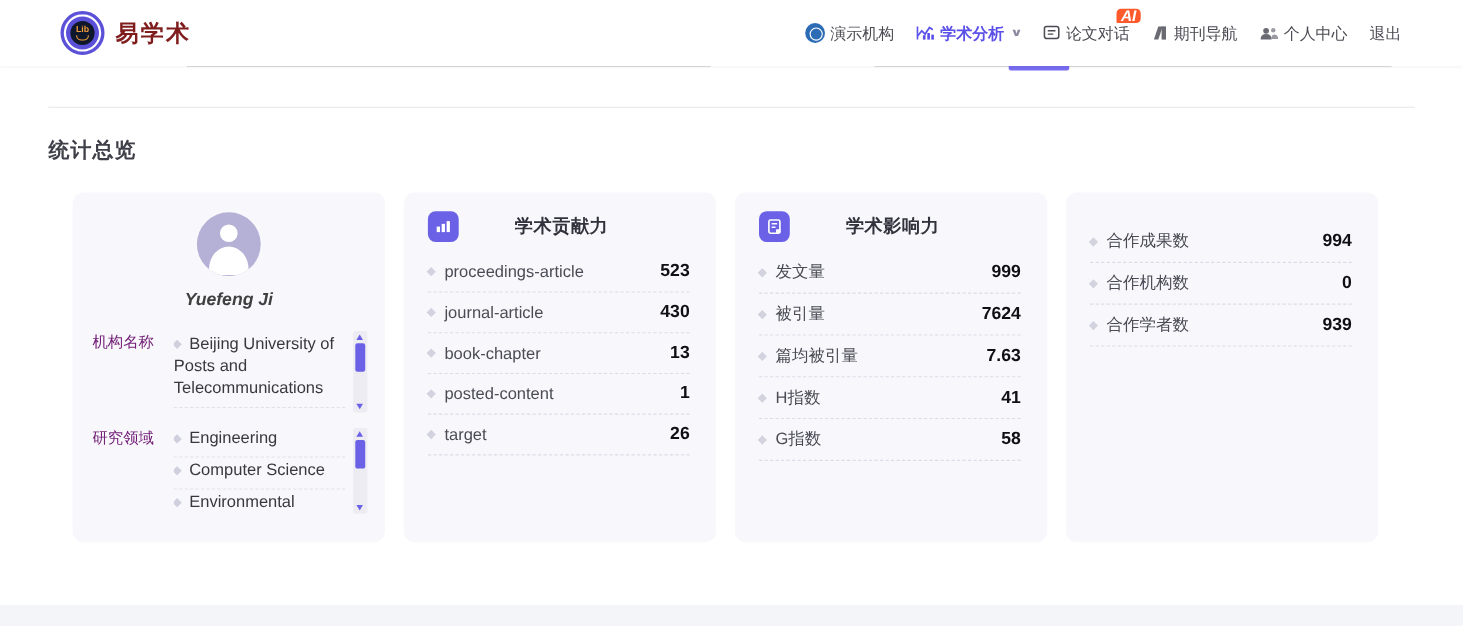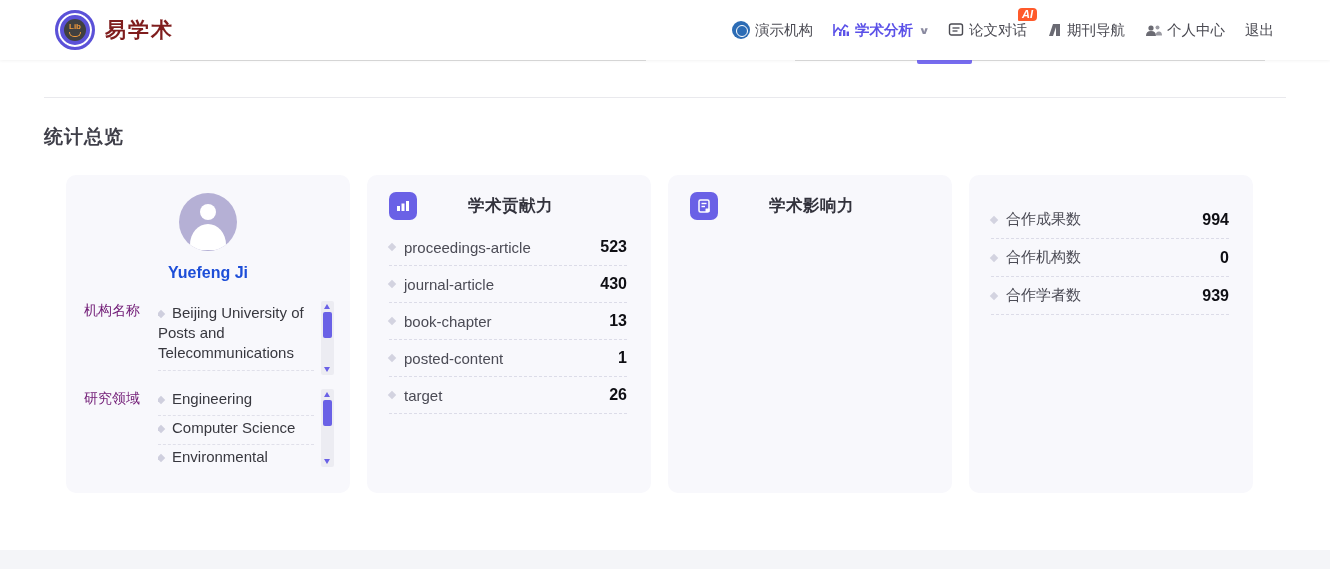--- a/index.html
+++ b/index.html
@@ -7,37 +7,37 @@
   body { font-family:"Liberation Sans","DejaVu Sans",sans-serif; background:#fff; position:relative; }
 
   
   .header { height:60px; display:flex; align-items:center; justify-content:space-between;
             padding:0 56px 0 55px; background:#fff; position:relative; z-index:5;
             box-shadow:0 1px 3px rgba(0,0,0,0.05); }
   .brand { display:flex; align-items:center; gap:10px; }
   .logo { width:40px; height:40px; border-radius:50%; border:3px solid #5b51d8;
           background:#fff; position:relative; display:flex; align-items:center; justify-content:center;
           box-shadow:inset 0 0 0 2px #fff, inset 0 0 0 9px #5b51d8; }
-  .logo-inner { width:22px; height:22px; border-radius:50%; background:#404040;
+  .logo-inner { width:22px; height:22px; border-radius:50%; background:#0f172a;
                 display:flex; flex-direction:column; align-items:center; justify-content:center; }
   .logo-lib { color:#f09a3c; font-size:8px; font-weight:bold; line-height:8px; }
   .logo-book { width:12px; height:5px; border:1px solid #f09a3c; border-top:none;
                border-radius:0 0 6px 6px; margin-top:1px; }
   .brand-name { color:#7f1d1d; font-size:21px; font-weight:bold; letter-spacing:2px; }
 
   .nav { display:flex; align-items:center; gap:20px; font-size:14.5px; color:#4a4a52; }
   .nav-item { display:flex; align-items:center; gap:5px; cursor:pointer; position:relative; }
   .nav-item .txt { white-space:nowrap; }
   .nav-item.active { color:#5b51e8; font-weight:bold; }
   .org-icon { width:18px; height:18px; border-radius:50%; background:#2c6cb5; position:relative; }
   .org-icon::after { content:""; position:absolute; left:4px; top:4px; width:10px; height:10px;
                      border-radius:50%; border:1.5px solid #fff; }
   .chevron { font-size:10px; color:#8a8aa0; transform:scaleX(1.4); margin-left:2px; }
   .ai-badge { position:absolute; top:-13px; right:-10px; background:#ff5a2b; color:#fff;
-              font-size:11px; font-style:italic; font-weight:bold; padding:1px 4px 2px;
+              font-size:14px; font-style:italic; font-weight:bold; padding:1px 4px 2px;
               border-radius:4px 4px 4px 1px; line-height:10px; }
   .nav svg { display:block; }
 
   
   .substrip { height:38px; position:relative; background:#fff; }
   .substrip .line1 { position:absolute; top:0; left:170px; width:476px; height:1px; background:#dcdcdc; }
   .substrip .line2 { position:absolute; top:0; left:795px; width:470px; height:1px; background:#dcdcdc; }
   .substrip .btn-sliver { position:absolute; top:-1px; left:917px; width:55px; height:5px;
                           background:#776cf0; border-radius:0 0 2px 2px; }
   .substrip .divider { position:absolute; bottom:0; left:44px; right:44px; height:1px; background:#e9e9ed; }
@@ -46,21 +46,21 @@
   .main { padding:0 0 0 44px; }
   .section-title { margin-top:26px; font-size:19px; font-weight:bold; color:#3f3f49; letter-spacing:1px; }
   .cards { display:flex; gap:17px; margin-top:25px; margin-left:22px; }
   .card { width:284px; height:318px; background:#f8f8fc; border-radius:10px; }
 
   
   .profile-card { padding:18px 14px 0 14px; }
   .avatar { width:58px; height:58px; border-radius:50%; background:#b5b0d5; margin:0 auto; position:relative; overflow:hidden; }
   .avatar::before { content:""; position:absolute; top:11px; left:21px; width:16px; height:16px; border-radius:50%; background:#fff; }
   .avatar::after { content:""; position:absolute; top:31px; left:11px; width:36px; height:26px; border-radius:50% 50% 0 0/80% 80% 0 0; background:#fff; }
-  .profile-name { text-align:center; font-size:16px; font-weight:bold; color:#1d4ed8; margin-top:13px; }
+  .profile-name { text-align:center; font-size:16px; font-weight:bold; color:#404040; margin-top:13px;font-style:italic; }
   .profile-rows { margin-top:17px; padding:0 2px 0 4px; }
   .p-row { display:flex; margin-bottom:14px; }
   .p-label { width:62px; flex:0 0 62px; font-size:14px; color:#701a75; padding-top:3px; }
   .p-content { flex:1; position:relative; padding-right:20px; margin-left:12px; }
   .p-scrollwin { overflow:hidden; }
   .p-item { font-size:15px; color:#38383f; line-height:20px; padding:2px 0 6px 0;
             border-bottom:1px dashed #e0e0ea; position:relative; }
   .p-item .itxt { display:block; }
   .p-item .itxt::before { content:""; display:inline-block; width:6px; height:6px; background:#cfcfde;
             transform:rotate(45deg); margin-right:8px; margin-bottom:1px; }
@@ -255,20 +255,42 @@
         <div class="stat-icon">
           <svg width="16" height="16" viewBox="0 0 16 16">
             <rect x="3" y="2" width="10" height="12" rx="1.5" fill="none" stroke="#fff" stroke-width="1.5"></rect>
             <line x1="5.5" y1="5.5" x2="10.5" y2="5.5" stroke="#fff" stroke-width="1.4"></line>
             <line x1="5.5" y1="8.5" x2="9" y2="8.5" stroke="#fff" stroke-width="1.4"></line>
             <rect x="9.5" y="10.5" width="4" height="3.5" rx="0.5" fill="#fff"></rect>
           </svg>
         </div>
         <span class="stat-title">学术影响力</span>
       </div>
+      <div class="metrics">
+        <div class="metric">
+          <span class="m-label">发文量</span>
+          <span class="m-value">999</span>
+        </div>
+        <div class="metric">
+          <span class="m-label">被引量</span>
+          <span class="m-value">7624</span>
+        </div>
+        <div class="metric">
+          <span class="m-label">篇均被引量</span>
+          <span class="m-value">7.63</span>
+        </div>
+        <div class="metric">
+          <span class="m-label">H指数</span>
+          <span class="m-value">41</span>
+        </div>
+        <div class="metric">
+          <span class="m-label">G指数</span>
+          <span class="m-value">58</span>
+        </div>
+      </div>
     </div>
 
     <div class="card stat-card">
       <div class="metrics">
         <div class="metric">
           <span class="m-label">合作成果数</span>
           <span class="m-value">994</span>
         </div>
         <div class="metric">
           <span class="m-label">合作机构数</span>

